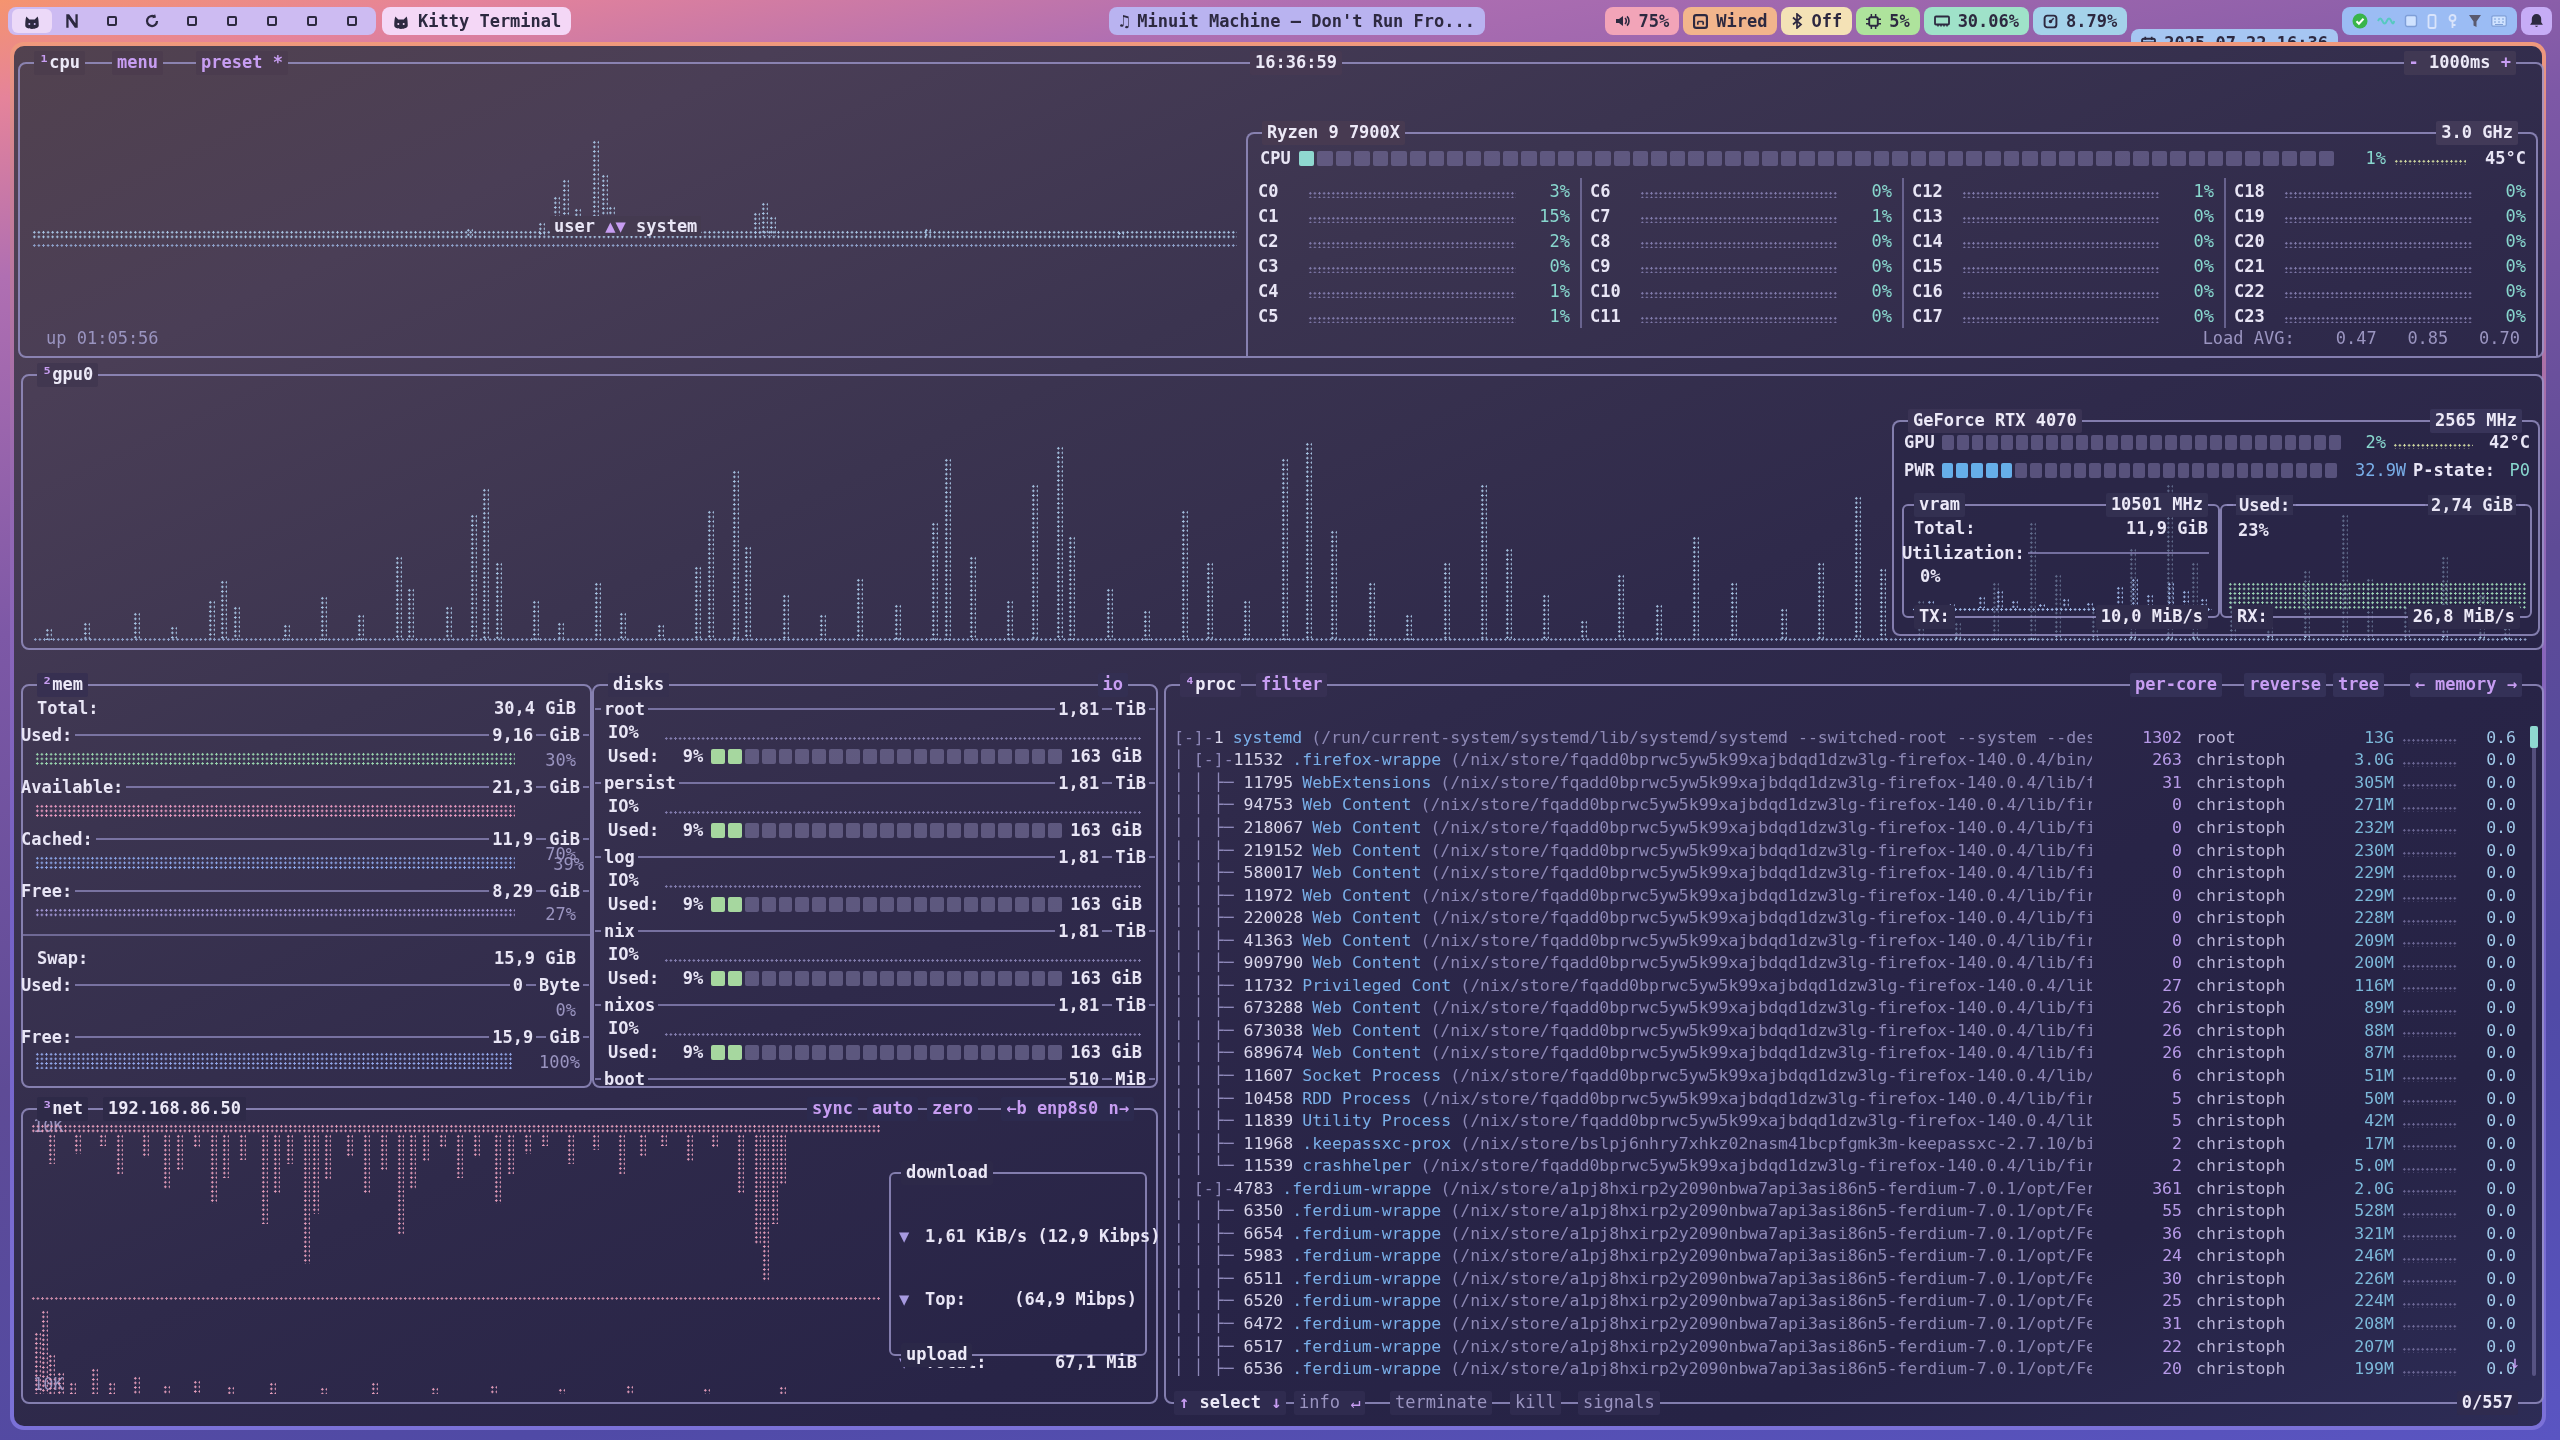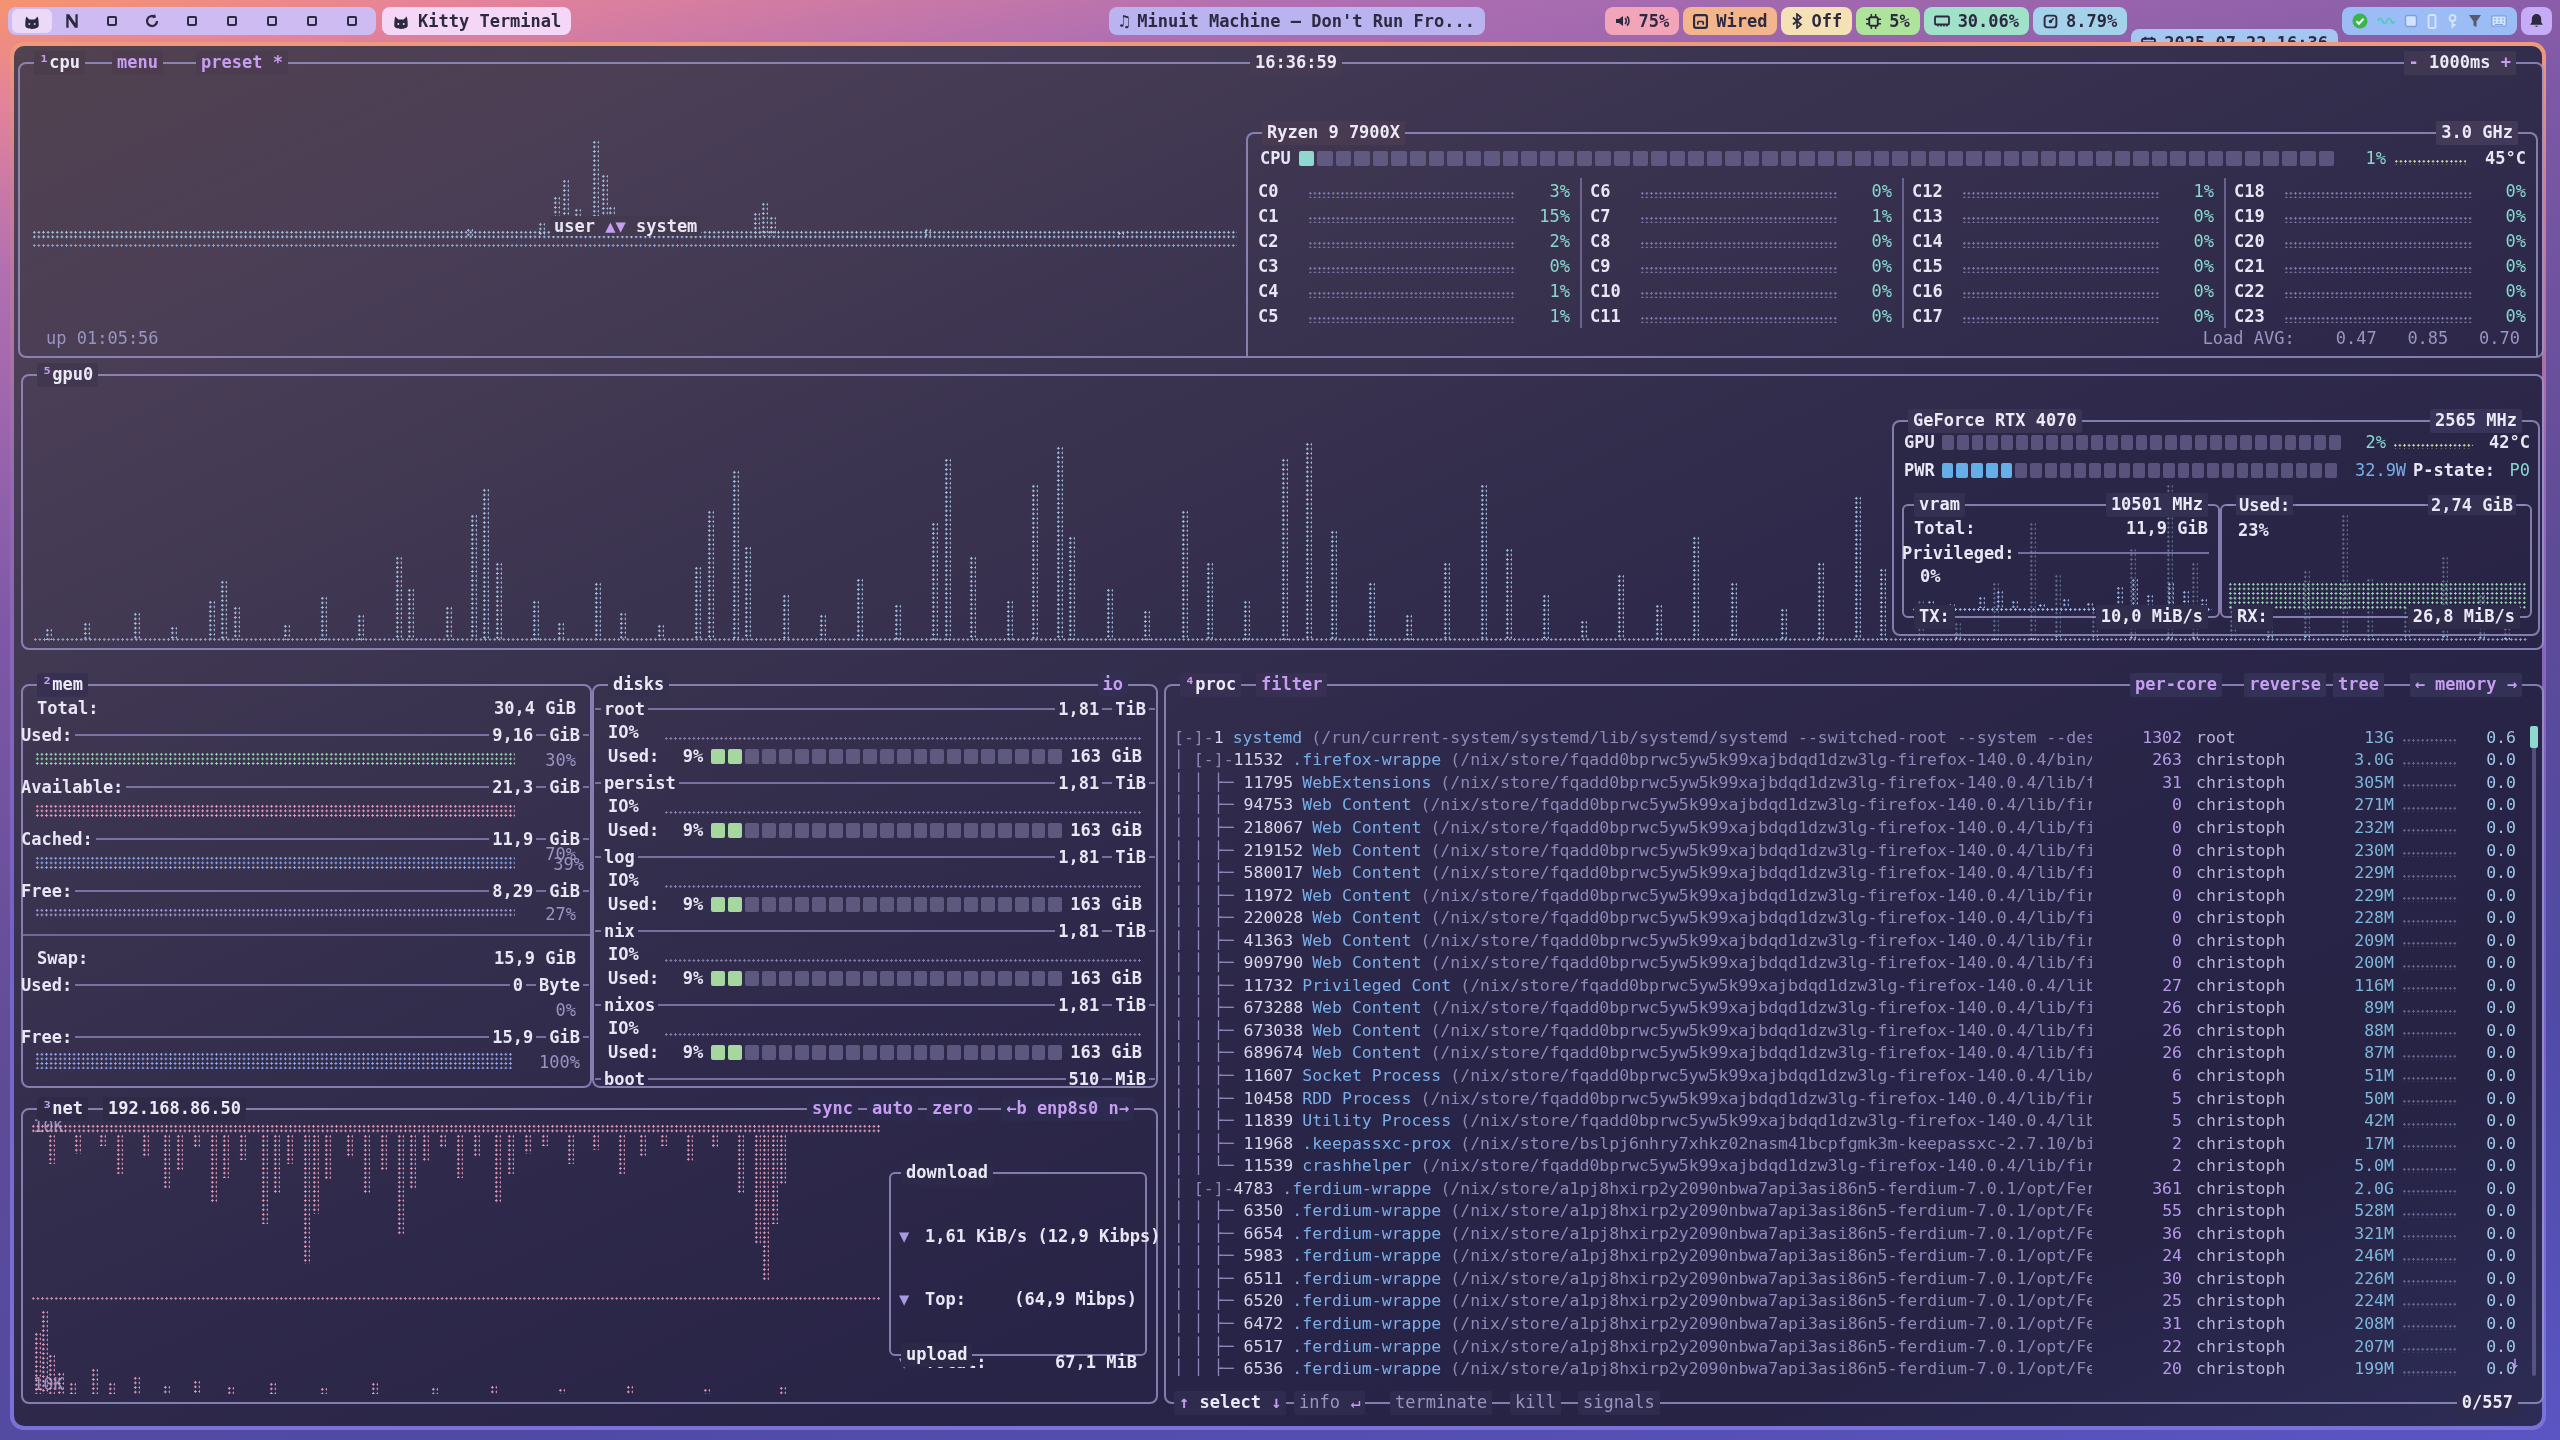--- a/index.html
+++ b/index.html
@@ -338,21 +338,21 @@
         <span class="bar" style="flex:1;"><span class="bcell" style="background: rgb(102, 174, 232);"></span><span class="bcell" style="background: rgb(102, 174, 232);"></span><span class="bcell" style="background: rgb(102, 174, 232);"></span><span class="bcell" style="background: rgb(102, 174, 232);"></span><span class="bcell" style="background: rgb(102, 174, 232);"></span><span class="bcell" style="background: rgb(125, 119, 168); opacity: 0.55;"></span><span class="bcell" style="background: rgb(125, 119, 168); opacity: 0.55;"></span><span class="bcell" style="background: rgb(125, 119, 168); opacity: 0.55;"></span><span class="bcell" style="background: rgb(125, 119, 168); opacity: 0.55;"></span><span class="bcell" style="background: rgb(125, 119, 168); opacity: 0.55;"></span><span class="bcell" style="background: rgb(125, 119, 168); opacity: 0.55;"></span><span class="bcell" style="background: rgb(125, 119, 168); opacity: 0.55;"></span><span class="bcell" style="background: rgb(125, 119, 168); opacity: 0.55;"></span><span class="bcell" style="background: rgb(125, 119, 168); opacity: 0.55;"></span><span class="bcell" style="background: rgb(125, 119, 168); opacity: 0.55;"></span><span class="bcell" style="background: rgb(125, 119, 168); opacity: 0.55;"></span><span class="bcell" style="background: rgb(125, 119, 168); opacity: 0.55;"></span><span class="bcell" style="background: rgb(125, 119, 168); opacity: 0.55;"></span><span class="bcell" style="background: rgb(125, 119, 168); opacity: 0.55;"></span><span class="bcell" style="background: rgb(125, 119, 168); opacity: 0.55;"></span><span class="bcell" style="background: rgb(125, 119, 168); opacity: 0.55;"></span><span class="bcell" style="background: rgb(125, 119, 168); opacity: 0.55;"></span><span class="bcell" style="background: rgb(125, 119, 168); opacity: 0.55;"></span><span class="bcell" style="background: rgb(125, 119, 168); opacity: 0.55;"></span><span class="bcell" style="background: rgb(125, 119, 168); opacity: 0.55;"></span><span class="bcell" style="background: rgb(125, 119, 168); opacity: 0.55;"></span><span class="bcell" style="background: rgb(125, 119, 168); opacity: 0.55;"></span></span>
         <span class="blue" style="width:62px;text-align:right;">32.9W</span>
         <span class="w">P-state:</span>
         <span class="teal" style="width:28px;text-align:right;">P0</span>
       </div>
 
       <div class="box" style="left:8px;top:82px;width:318px;height:114px;border-radius:6px;">
         <div class="chip" style="left:10px;background:#333051;">vram</div>
         <div class="chip" style="right:10px;background:#333051;">10501 MHz</div>
         <div class="b" style="left:10px;top:12px;right:10px;display:flex;"><span class="w">Total:</span><span class="spacer"></span><span class="w">11,9 GiB</span></div>
-        <div class="lrow" style="left:-2px;right:6px;top:36px;"><span class="w">Privileged:</span><i class="ln"></i></div>
+        <div class="lrow" style="left:-2px;right:6px;top:36px;"><span class="w">Utilization:</span><i class="ln"></i></div>
         <div class="b w" style="left:16px;top:60px;">0%</div>
         <div class="graph" style="left:8px;bottom:8px;width:300px;height:34px;">
             <span class="gcol dotfill" style="left: 5%; height: 8px; color: rgb(159, 184, 232); bottom: 0px;"></span>
             <span class="gcol dotfill" style="left: 12%; height: 5px; color: rgb(159, 184, 232); bottom: 0px;"></span>
             <span class="gcol dotfill" style="left: 22%; height: 12px; color: rgb(159, 184, 232); bottom: 0px;"></span>
             <span class="gcol dotfill" style="left: 28%; height: 18px; color: rgb(159, 184, 232); bottom: 0px;"></span>
             <span class="gcol dotfill" style="left: 33%; height: 8px; color: rgb(159, 184, 232); bottom: 0px;"></span>
             <span class="gcol dotfill" style="left: 42%; height: 5px; color: rgb(159, 184, 232); bottom: 0px;"></span>
             <span class="gcol dotfill" style="left: 50%; height: 10px; color: rgb(159, 184, 232); bottom: 0px;"></span>
             <span class="gcol dotfill" style="left: 58%; height: 6px; color: rgb(159, 184, 232); bottom: 0px;"></span>

